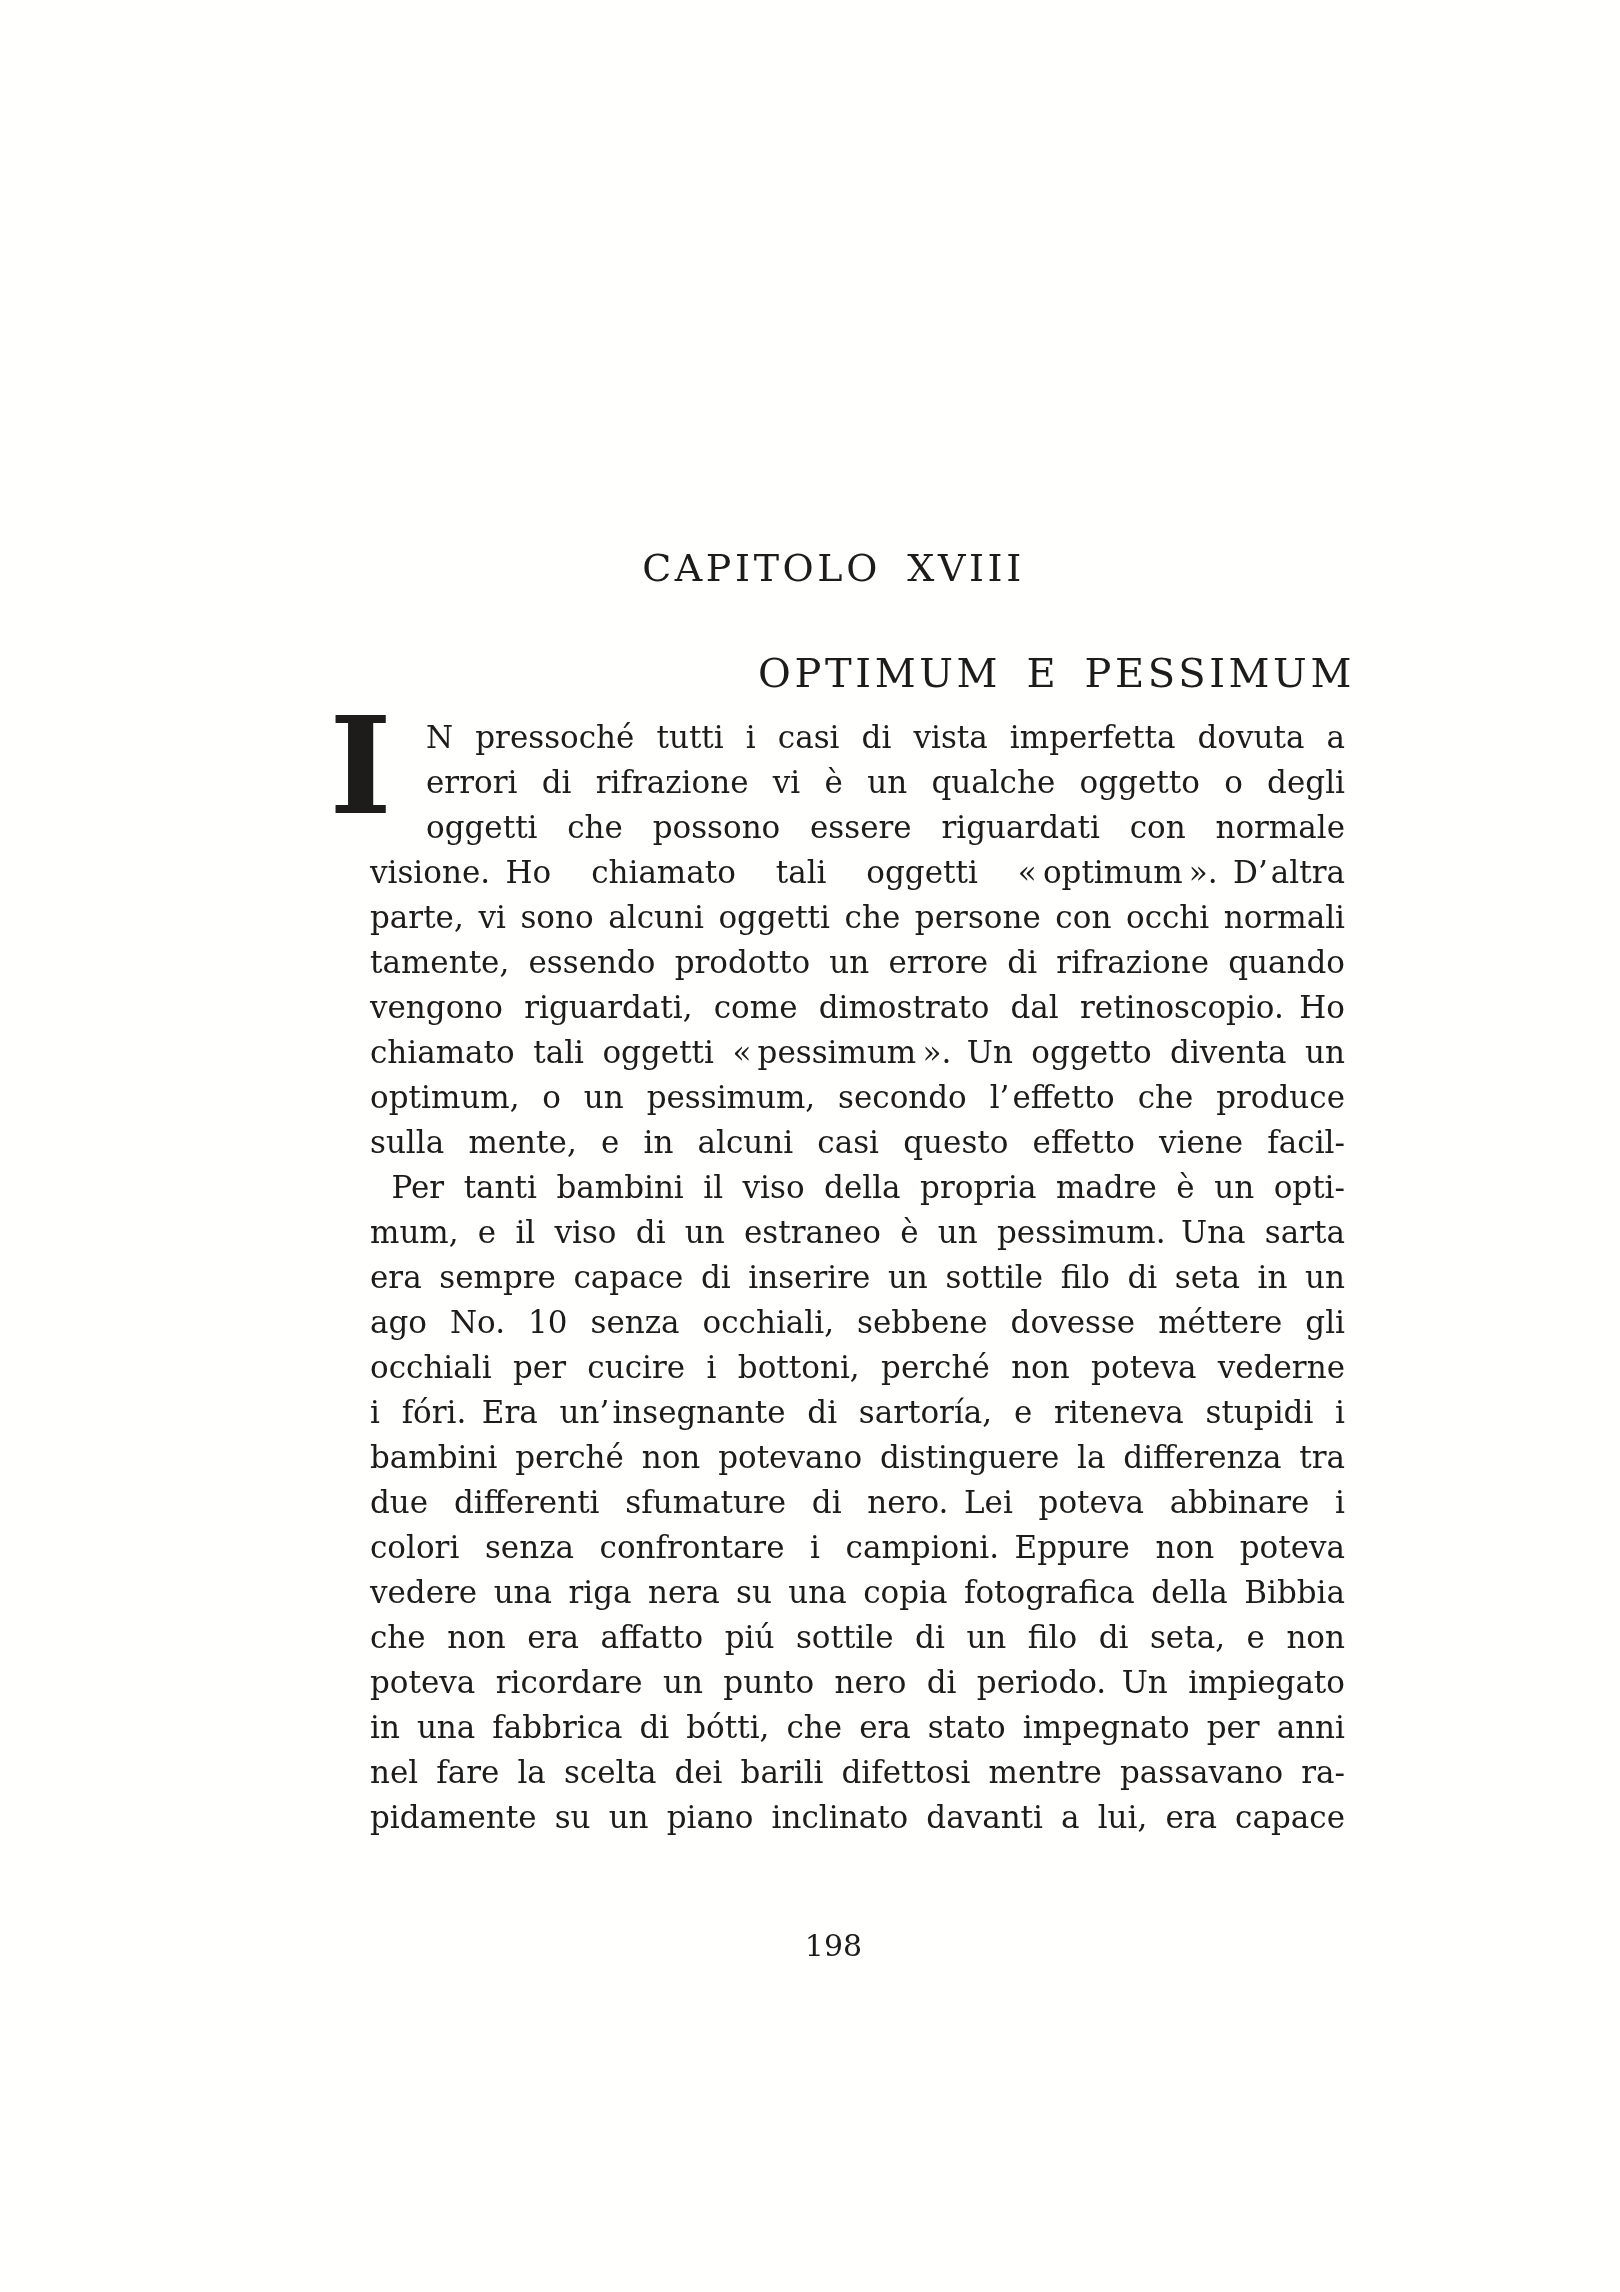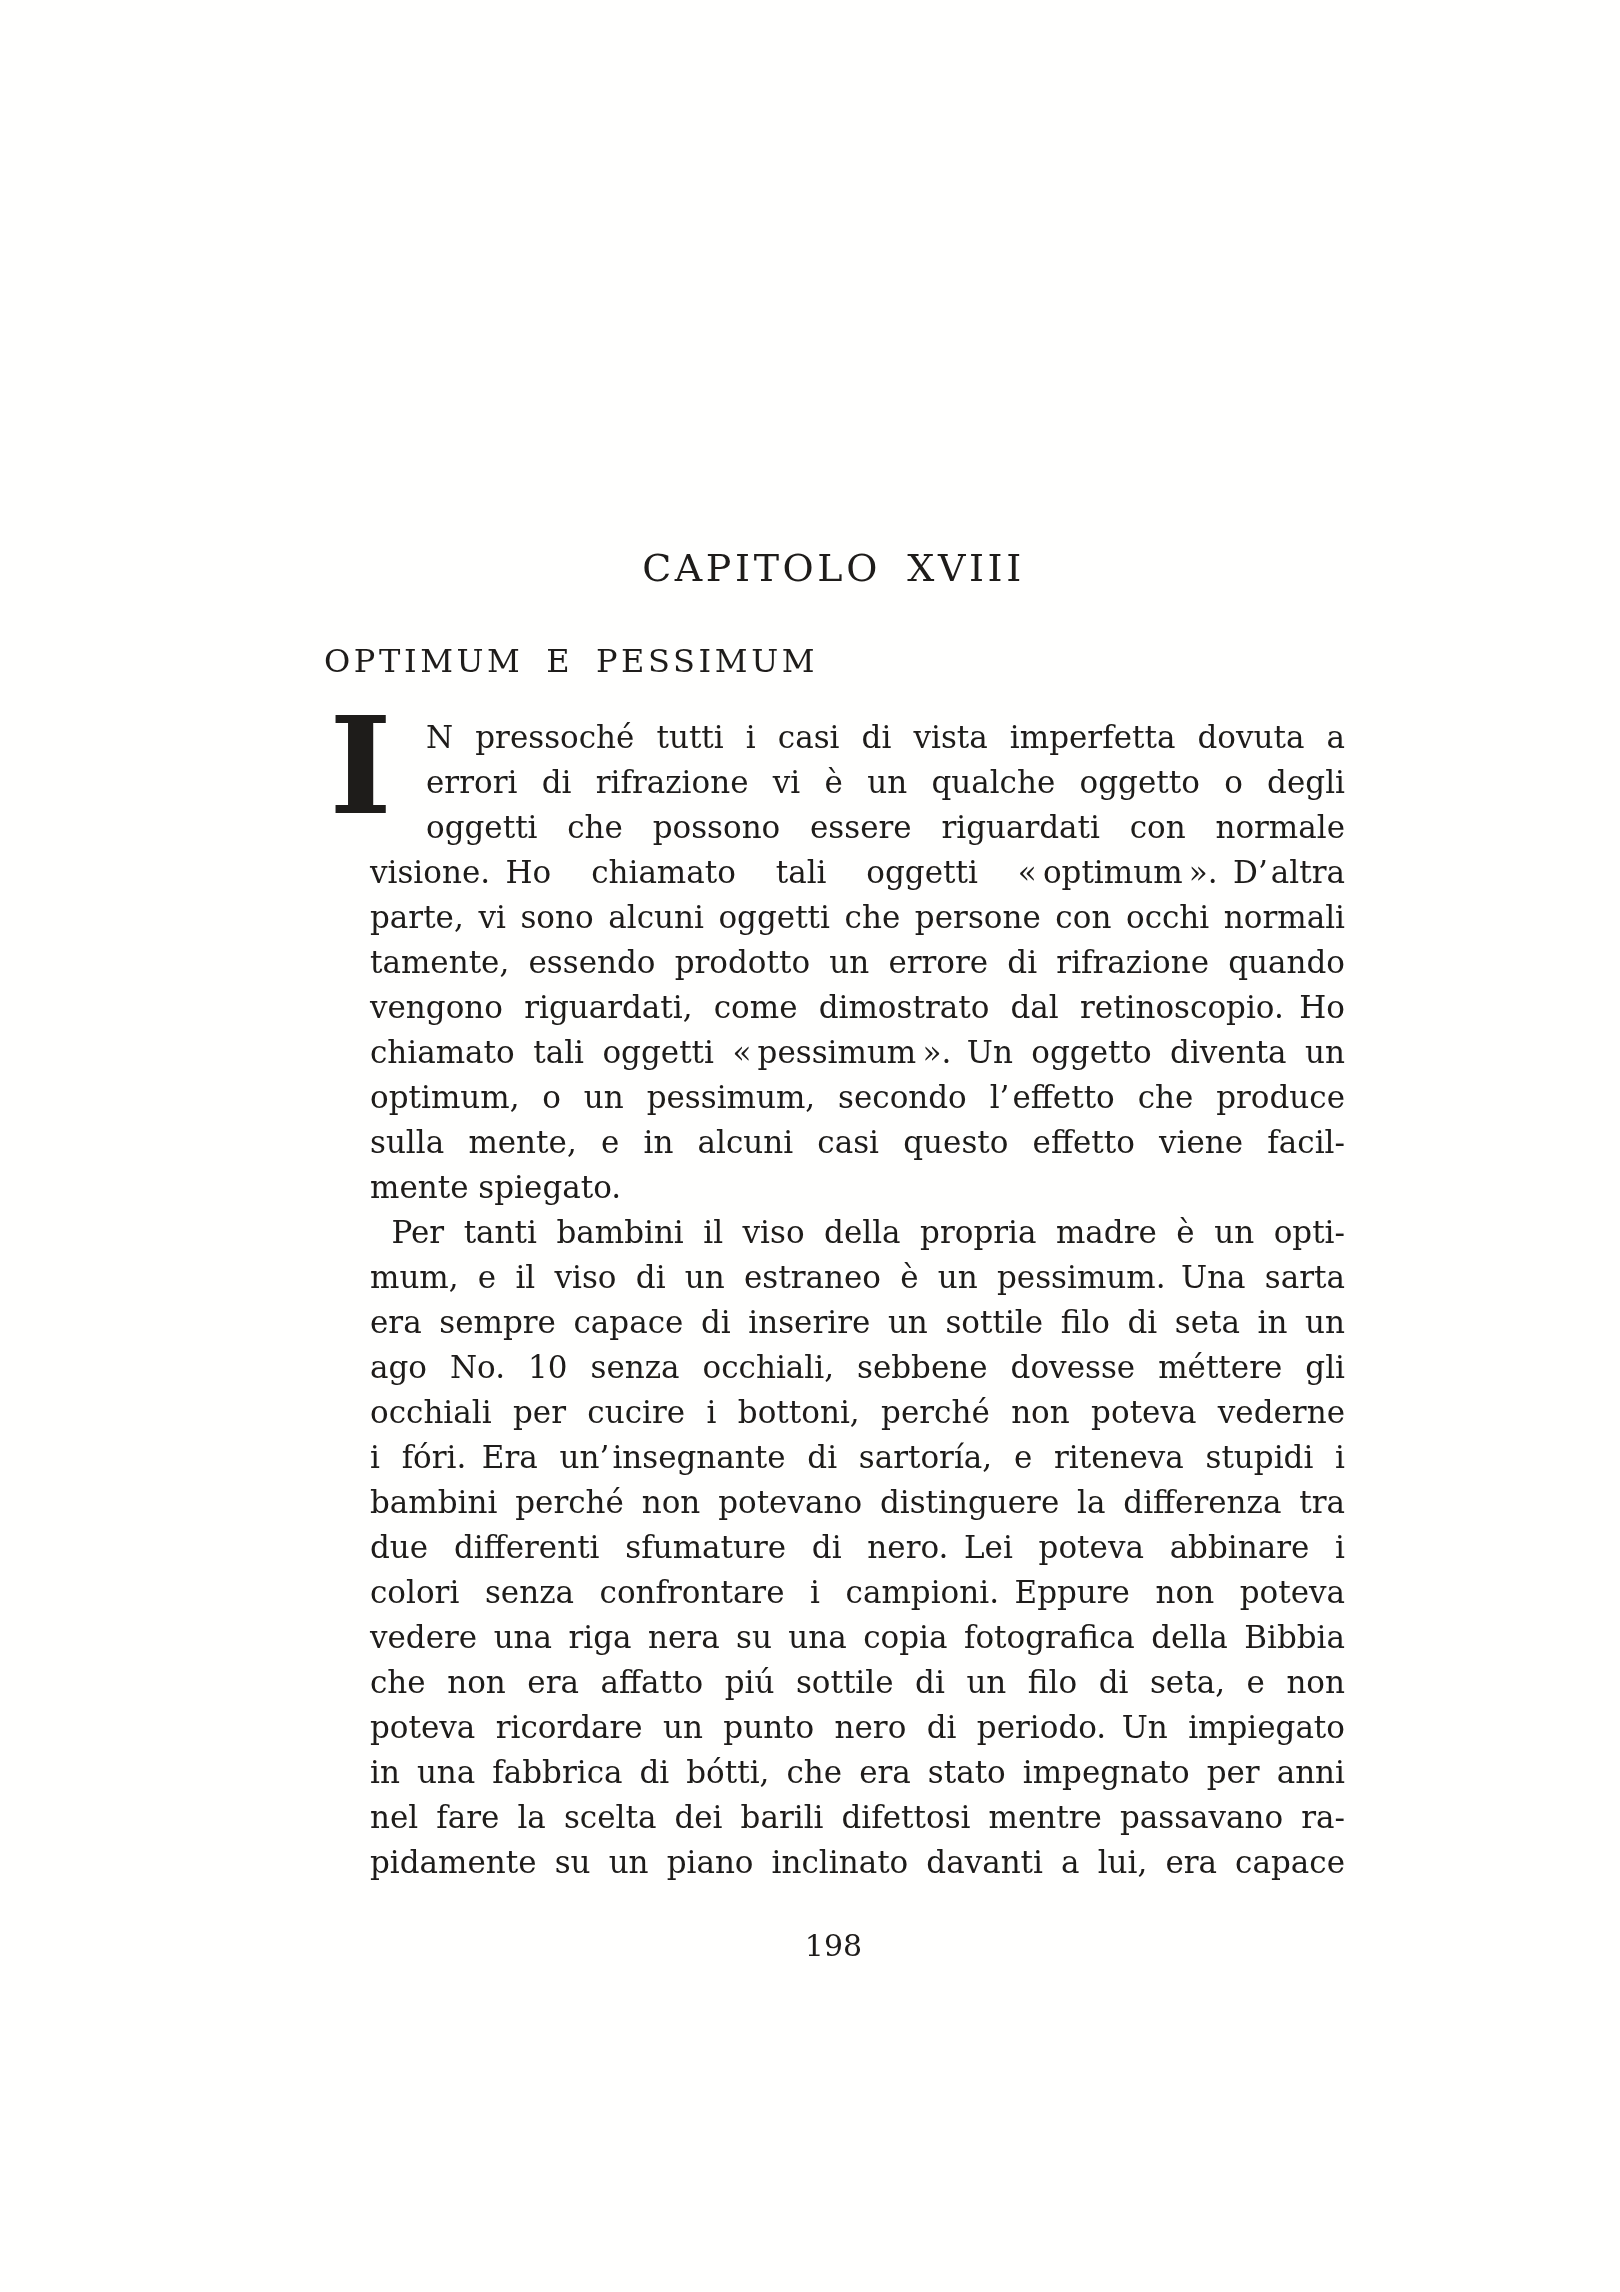--- a/index.html
+++ b/index.html
@@ -15,24 +15,24 @@
   }
   .chapter-title {
     position:absolute; top:549px; left:322px; width:1023px;
     text-align:center;
     font-size:38px; line-height:1;
     letter-spacing:3.6px; word-spacing:10.7px;
     font-weight:normal; margin:0;
   }
   .section-title {
     position:absolute; top:643px; left:322px; width:1023px;
-    text-align:left;
-    font-size:32px; line-height:1;
+    text-align:right;
+    font-size:40px; line-height:1;
     letter-spacing:3.6px; word-spacing:9px;
-    font-weight:normal; margin:2px;
+    font-weight:normal; margin:10px;
   }
   .body-block {
     position:absolute; top:715px; left:322px; width:1023px;
     font-size:31px;
   }
   .line {
     height:45px; line-height:45px;
     text-align:justify; text-align-last:justify;margin-left:48px;
   }
   .para-end { text-align-last:left; }
@@ -75,21 +75,20 @@
 
     <div>
 
     <div class="line">visione. Ho chiamato tali oggetti « optimum ». D’ altra</div>
         <div class="line">parte, vi sono alcuni oggetti che persone con occhi normali</div>
         <div class="line">tamente, essendo prodotto un errore di rifrazione quando</div>
         <div class="line">vengono riguardati, come dimostrato dal retinoscopio. Ho</div>
         <div class="line">chiamato tali oggetti « pessimum ». Un oggetto diventa un</div>
         <div class="line">optimum, o un pessimum, secondo l’ effetto che produce</div>
         <div class="line">sulla mente, e in alcuni casi questo effetto viene facil-</div>
-        <div class="line para-end">mente spiegato.</div>
         <div class="line indent">Per tanti bambini il viso della propria madre è un opti-</div>
         <div class="line">mum, e il viso di un estraneo è un pessimum. Una sarta</div>
         <div class="line">era sempre capace di inserire un sottile filo di seta in un</div>
         <div class="line">ago No. 10 senza occhiali, sebbene dovesse méttere gli</div>
         <div class="line">occhiali per cucire i bottoni, perché non poteva vederne</div>
         <div class="line">i fóri. Era un’ insegnante di sartoría, e riteneva stupidi i</div>
         <div class="line">bambini perché non potevano distinguere la differenza tra</div>
         <div class="line">due differenti sfumature di nero. Lei poteva abbinare i</div>
         <div class="line">colori senza confrontare i campioni. Eppure non poteva</div>
         <div class="line">vedere una riga nera su una copia fotografica della Bibbia</div>

